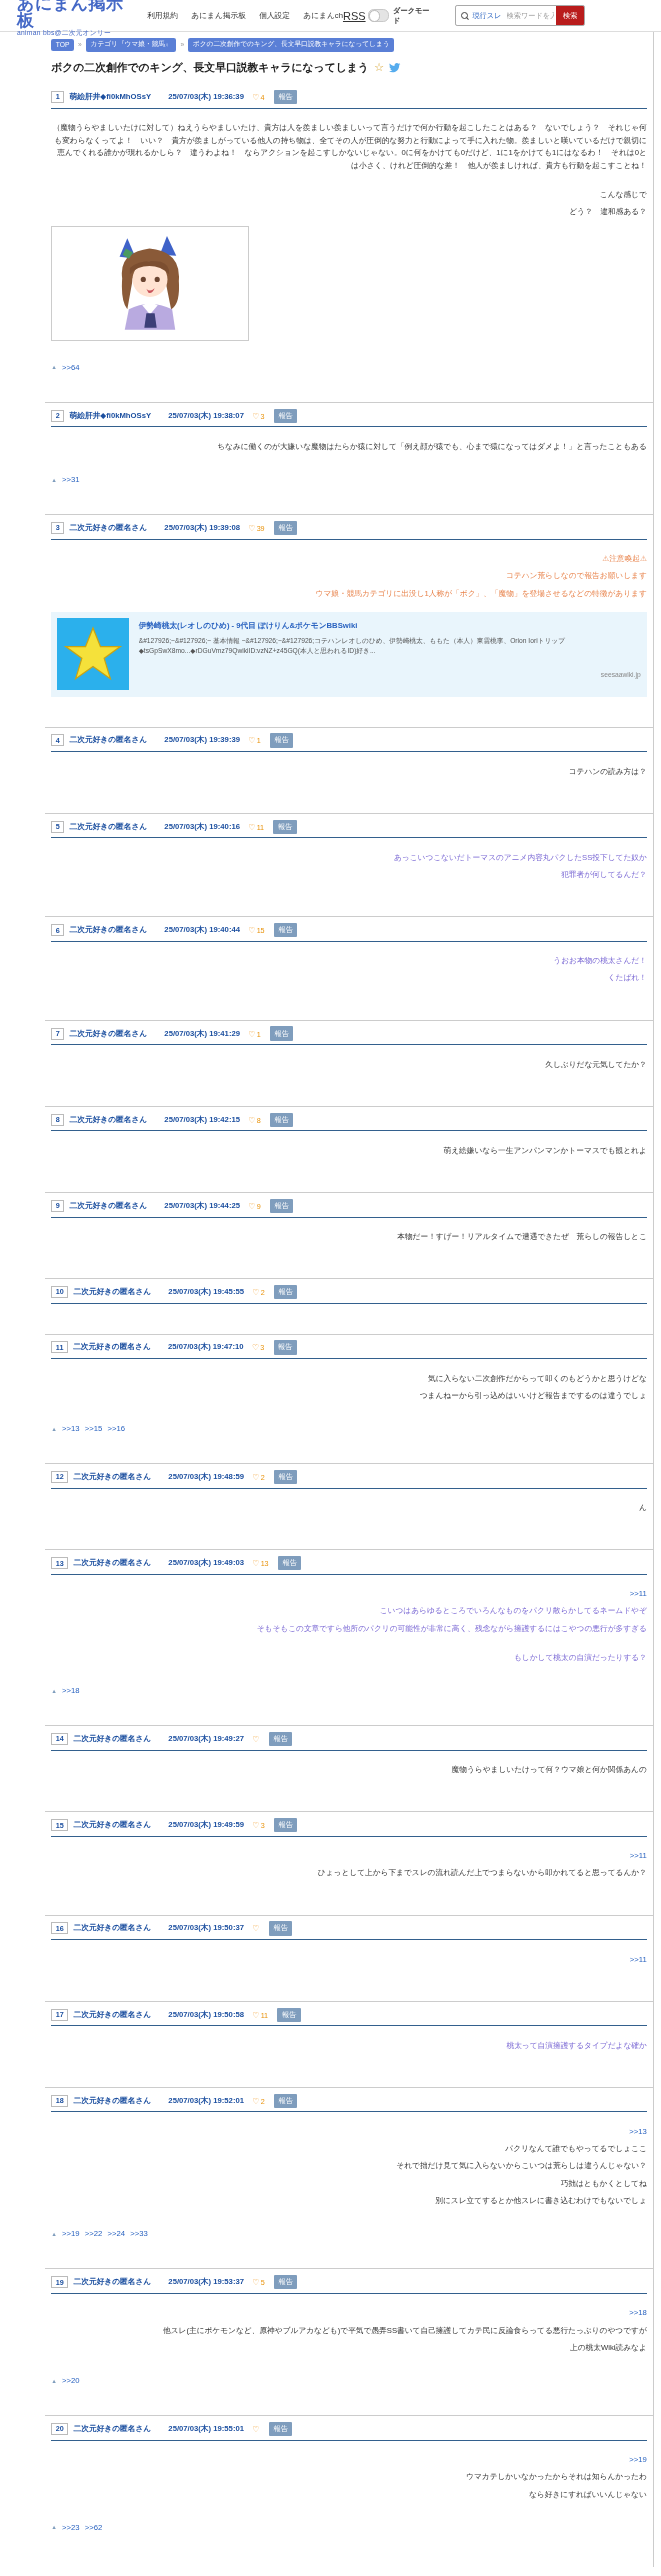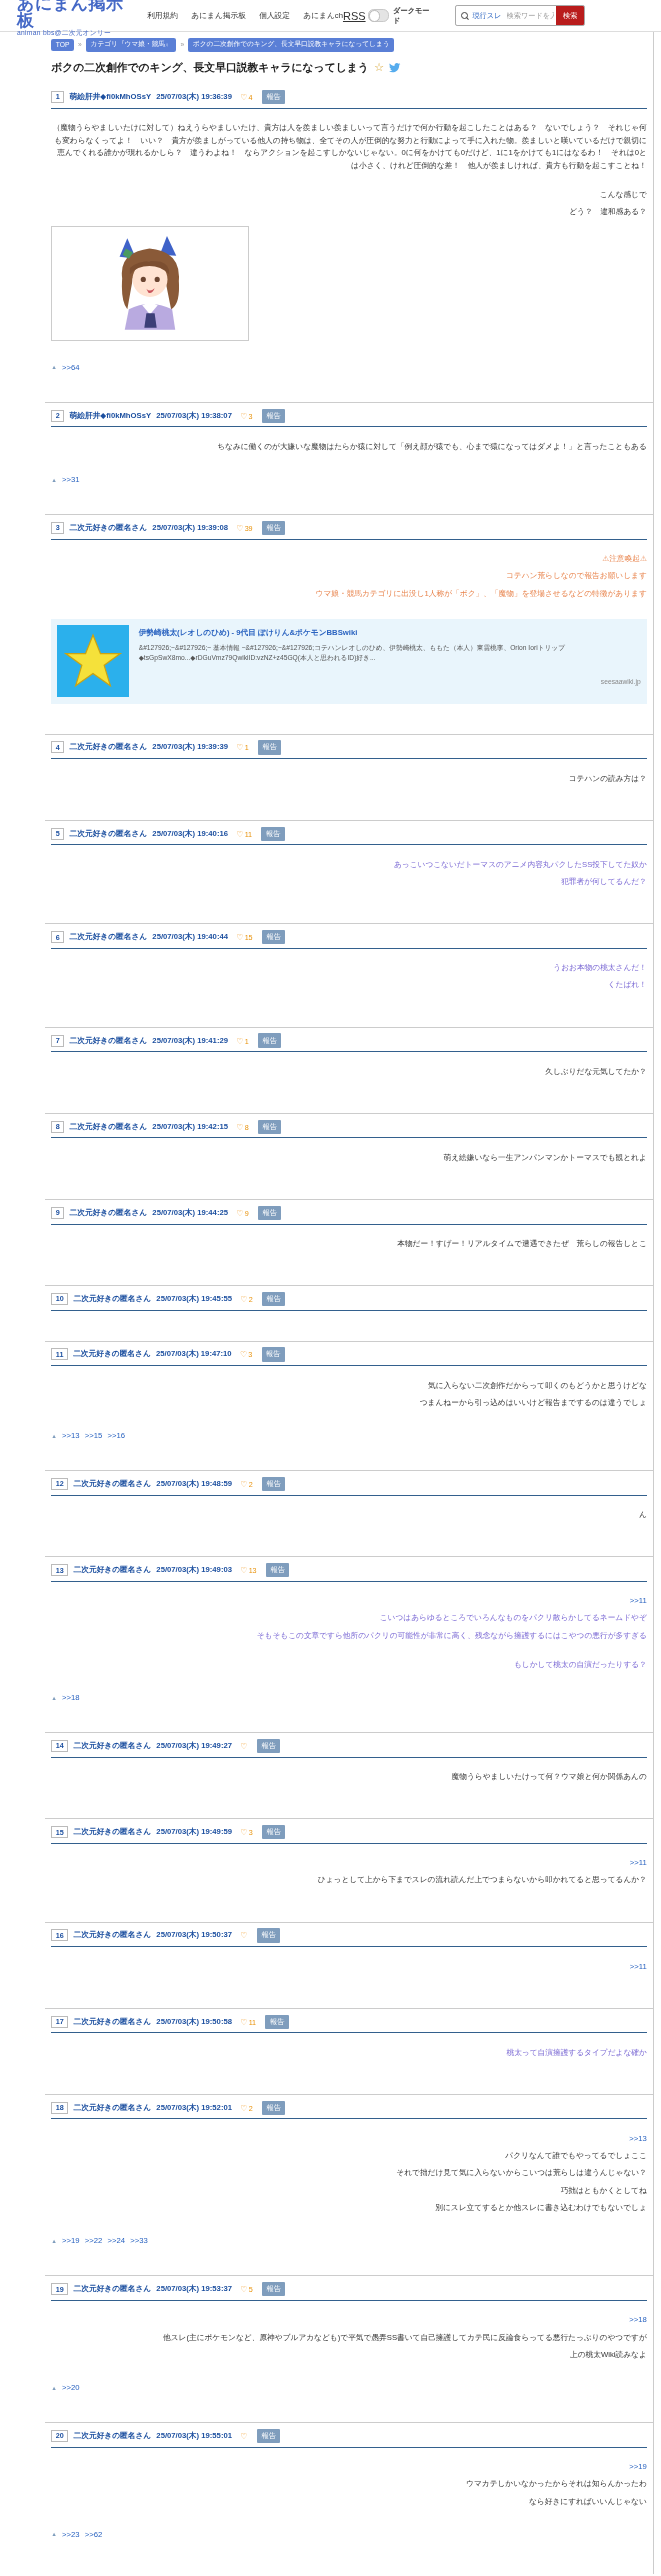--- a/index.html
+++ b/index.html
@@ -33,38 +33,38 @@
   .title-row{display:flex;align-items:center;gap:5.2px;padding:7.2px 6.2px 9.3px;}
   .thread-title{font-size:10.8px;font-weight:bold;color:#222;margin:0;}
   .fav-star{color:#d8a93e;font-size:11.3px;cursor:pointer;line-height:1;}
   .tw{width:11.3px;height:11.3px;cursor:pointer;flex:none;}
   
   .post{border-top:0.5px solid #ccc;padding:5.7px 6.2px 30px;}
   .post:first-of-type{border-top:none;}
   .post-header{display:flex;align-items:center;gap:5.2px;border-bottom:1px solid #33608d;padding-bottom:3.6px;}
   .pnum{border:0.5px solid #bbb;color:#1d50a0;font-weight:bold;font-size:7.2px;padding:0.5px 3.6px;background:#fff;}
   .pname{color:#1d50a0;font-weight:bold;font-size:7.7px;cursor:pointer;}
-  .pdate{color:#1d50a0;font-weight:bold;font-size:7.7px;}
+  .pdate{color:#1d50a0;font-weight:bold;font-size:7.7px;margin-left:12px;}
   .pheart{color:#f09e2e;font-size:8.2px;margin-left:3.1px;cursor:pointer;}
   .pheart b{color:#e8920a;font-weight:normal;font-size:7.2px;margin-left:1px;}
   .report{background:#7f9dbd;color:#fff;border:none;font-size:7.2px;padding:2.1px 4.6px;margin-left:4.1px;border-radius:1px;cursor:pointer;font-family:inherit;}
   .pbody{margin-top:13.4px;font-size:7.7px;}
   .pbody p{margin:0 0 4.6px;line-height:1.65;text-align:right;}
   .pbody p.purple{color:#7a68d4;}
   .pbody p.orange{color:#e8824a;}
   .pbody p.blank{height:7.2px;}
   .pbody a.anch{color:#2a63c0;text-decoration:none;font-size:7.7px;}
   .replies{margin-top:21.6px;font-size:7.7px;display:flex;align-items:center;gap:5.2px;}
   .rep-mark{color:#7f9dbd;font-size:5.7px;}
   .replies a{color:#2a63c0;text-decoration:none;}
   
   .img-box{border:0.5px solid #ccc;background:#fff;margin-top:7.2px;display:flex;align-items:center;justify-content:center;cursor:pointer;}
   .img-king{width:196px;height:113px;}
   
-  .linkcard{display:flex;gap:9.3px;background:#e9f5fc;padding:6.2px;margin-top:19px;cursor:pointer;}
+  .linkcard{display:flex;gap:9.3px;background:#e9f5fc;padding:6.2px;margin-top:12px;cursor:pointer;}
   .lc-thumb{width:72px;height:72px;flex:none;background:#2bb0ec;display:flex;align-items:center;justify-content:center;}
   .lc-title{color:#2a63c0;font-weight:bold;font-size:7.7px;margin:2.1px 0 5.2px;}
   .lc-desc{color:#555;font-size:6.7px;line-height:1.6;max-width:484px;}
   .lc-domain{text-align:right;color:#888;font-size:6.7px;margin-top:13.4px;}
   .lc-col{flex:1;display:flex;flex-direction:column;}
 </style>
 </head>
 <body>
 
 <header class="site-header">

